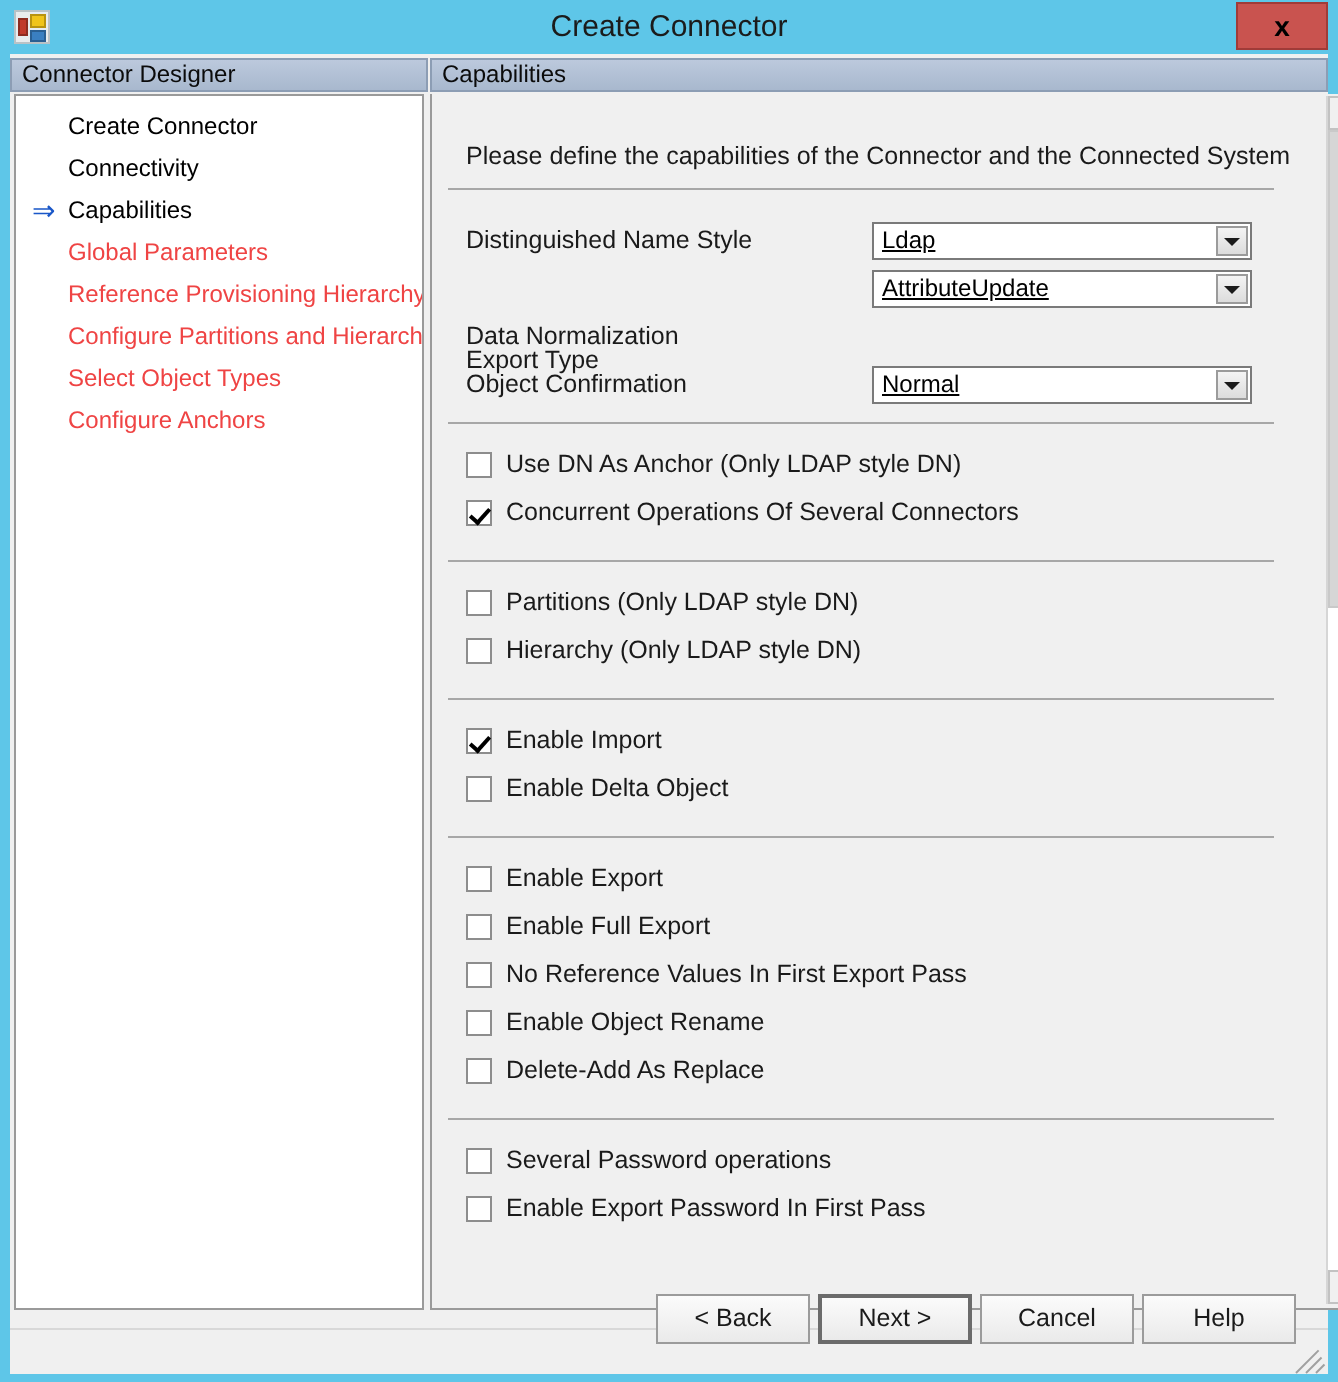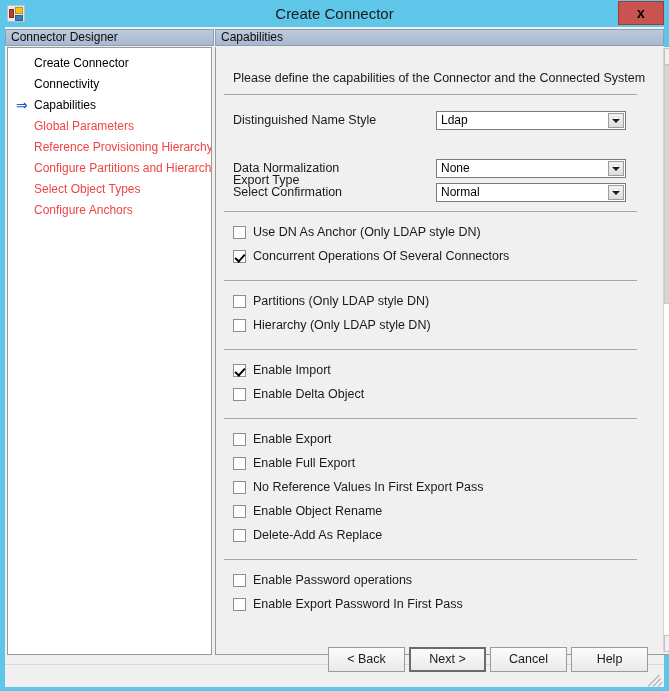--- a/index.html
+++ b/index.html
@@ -193,20 +193,21 @@
     cursor: pointer;
   }
   .combo .combo-value {
     position: absolute;
     left: 4px; top: 0;
     height: 17px;
     line-height: 17px;
     font-size: 12px;
     color: #000000;
     white-space: nowrap;
+    text-decoration: underline;
   }
   .combo .combo-btn {
     position: absolute;
     right: 1px; top: 1px;
     width: 16px; height: 15px;
     background: linear-gradient(to bottom, #f4f4f4 0%, #dcdcdc 100%);
     border: 1px solid #9b9b9b;
     box-sizing: border-box;
   }
   .combo .combo-btn::after {
@@ -383,26 +384,26 @@
     <div class="content-panel">
       <div class="content-inner" id="content-inner">
         <div class="intro-text">Please define the capabilities of the Connector and the Connected System</div>
       <div class="hr" style="top: 47px;"></div>
           <div class="field-label" style="top: 66px;">Distinguished Name Style</div>
           <div class="combo" style="top: 64px;">
             <span class="combo-value">Ldap</span>
             <span class="combo-btn"></span>
           </div>
           <div class="field-label" style="top: 90px; margin-top: 36px;">Export Type</div>
+          <div class="combo" style="top: 88px;">
+            <span class="combo-value">AttributeUpdate</span>
+            <span class="combo-btn"></span>
+          </div>
           <div class="field-label" style="top: 114px;">Data Normalization</div>
-          <div class="combo" style="top: 112px;">
-            <span class="combo-value">None</span>
-            <span class="combo-btn"></span>
-          </div>
-          <div class="field-label" style="top: 138px;">Select Confirmation</div>
+          <div class="field-label" style="top: 138px;">Object Confirmation</div>
           <div class="combo" style="top: 136px;">
             <span class="combo-value">Normal</span>
             <span class="combo-btn"></span>
           </div>
           <div class="hr" style="top: 164px;"></div>
           <div class="cbrow" style="top: 177px;">
             <span class="cbox"></span>
             <span class="cblabel">Use DN As Anchor (Only LDAP style DN)</span>
           </div>
           <div class="cbrow" style="top: 201px;">
@@ -444,21 +445,21 @@
             <span class="cbox"></span>
             <span class="cblabel">Enable Object Rename</span>
           </div>
           <div class="cbrow" style="top: 480px;">
             <span class="cbox"></span>
             <span class="cblabel">Delete-Add As Replace</span>
           </div>
           <div class="hr" style="top: 512px;"></div>
           <div class="cbrow" style="top: 525px;">
             <span class="cbox"></span>
-            <span class="cblabel">Enable Password operations</span>
+            <span class="cblabel">Several Password operations</span>
           </div>
           <div class="cbrow" style="top: 549px;">
             <span class="cbox"></span>
             <span class="cblabel">Enable Export Password In First Pass</span>
           </div>
         </div>
 
       <div class="scrollbar">
         <div class="sb-arrow up"></div>
         <div class="sb-thumb" style="height: 239px; top: 17px;">

